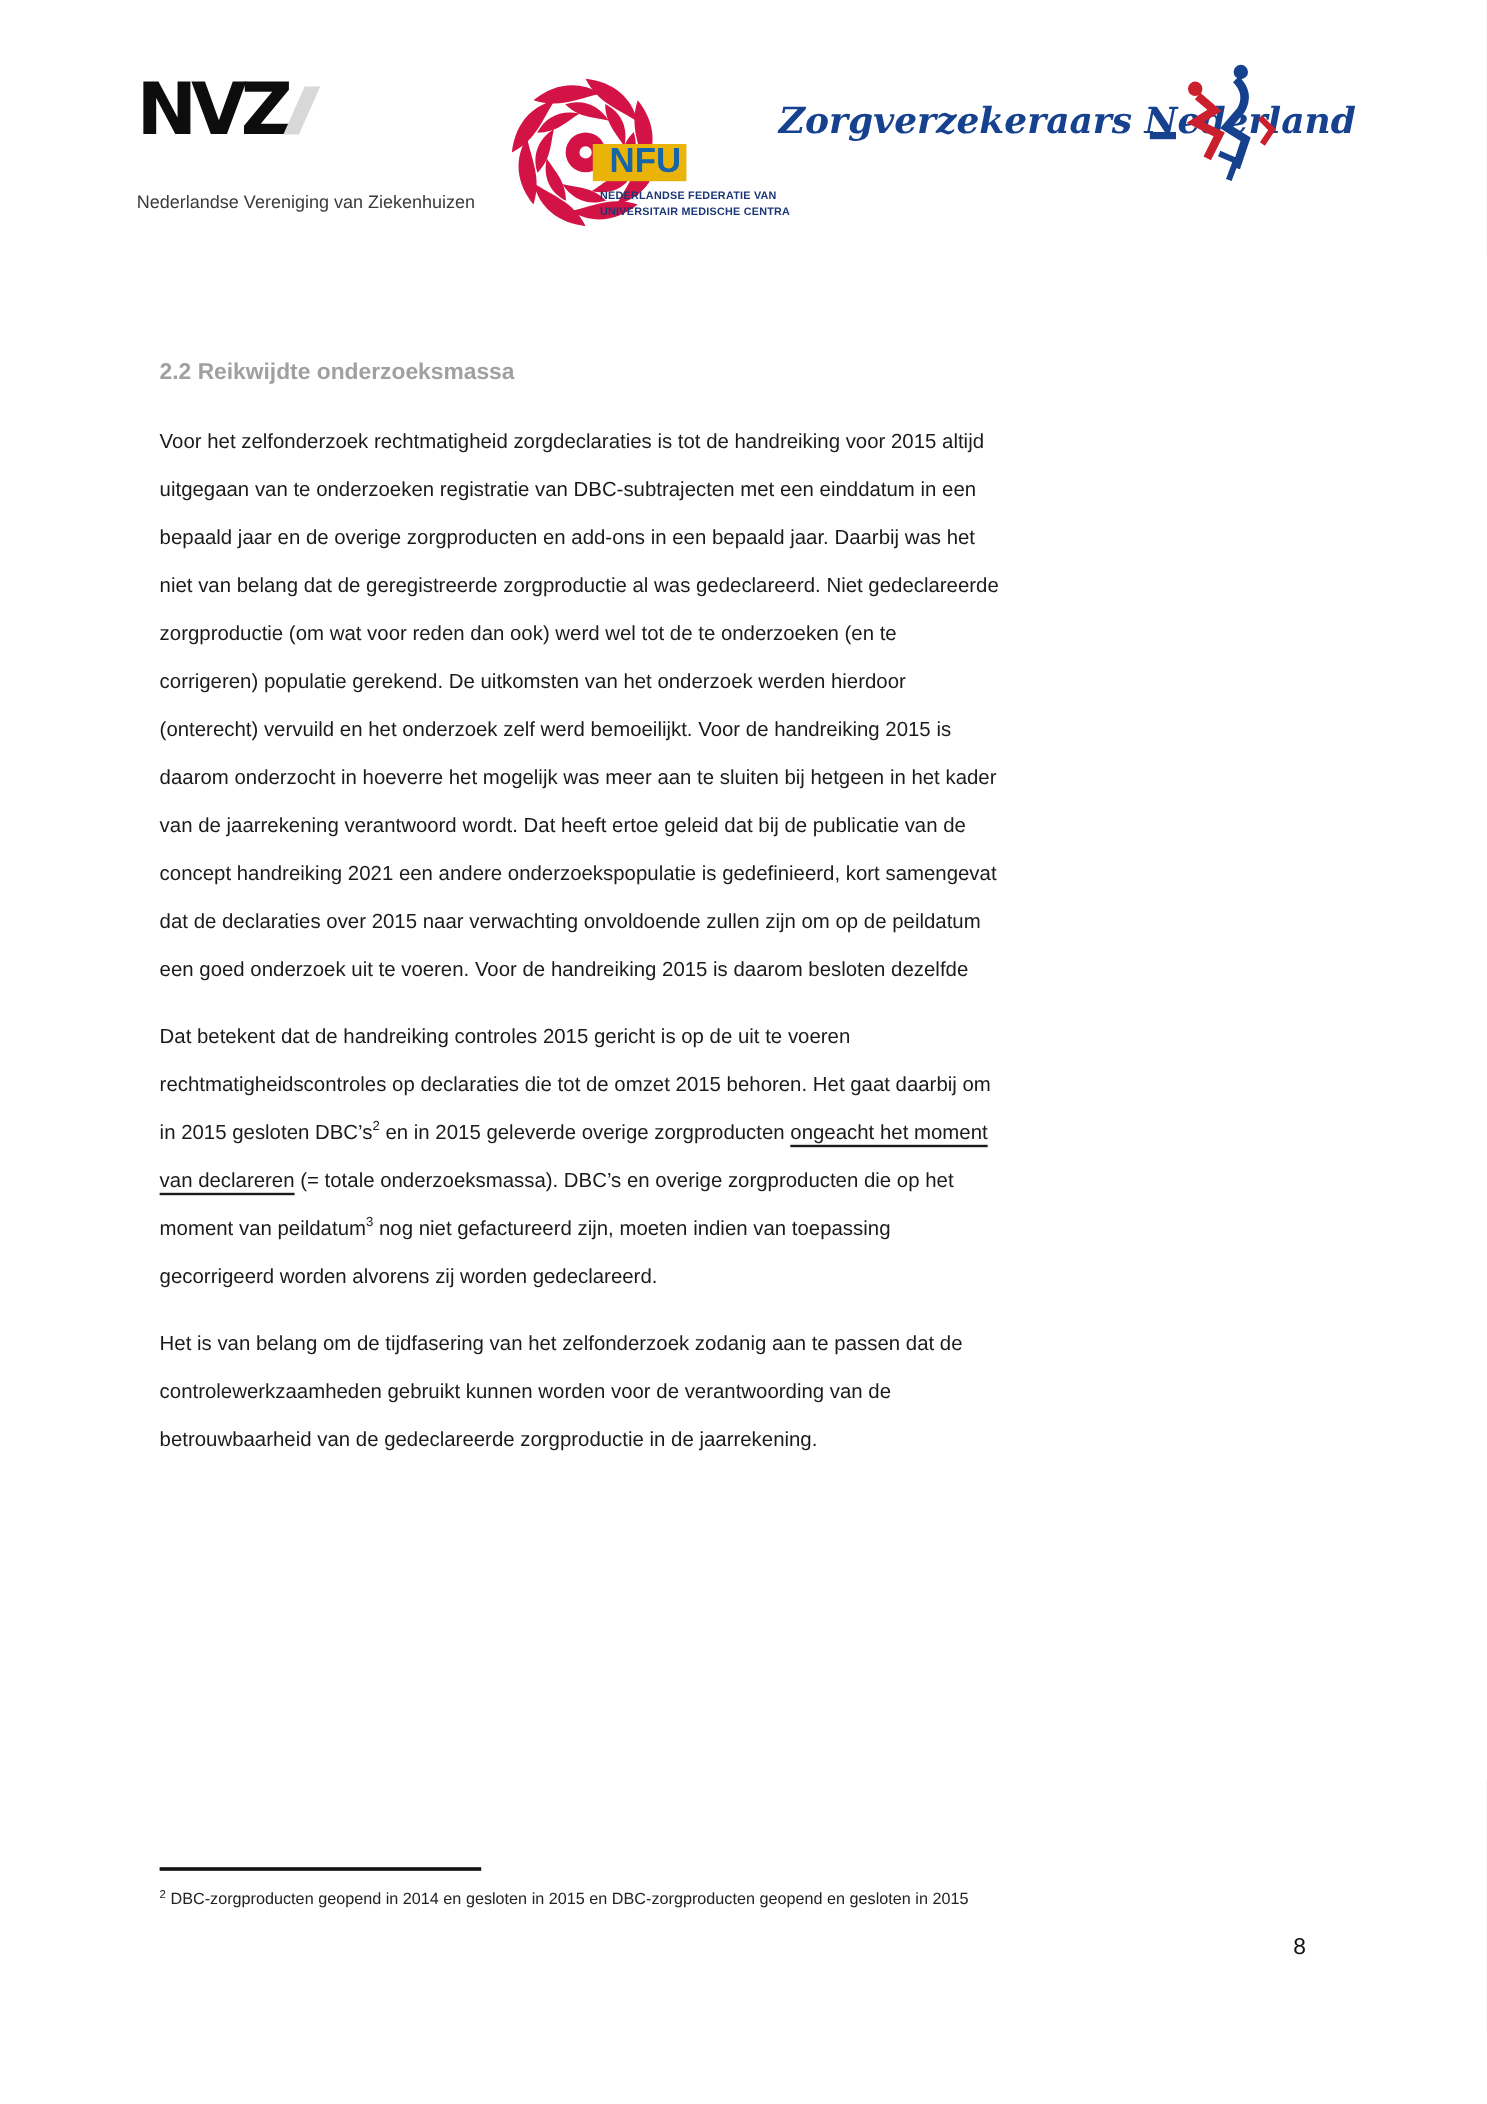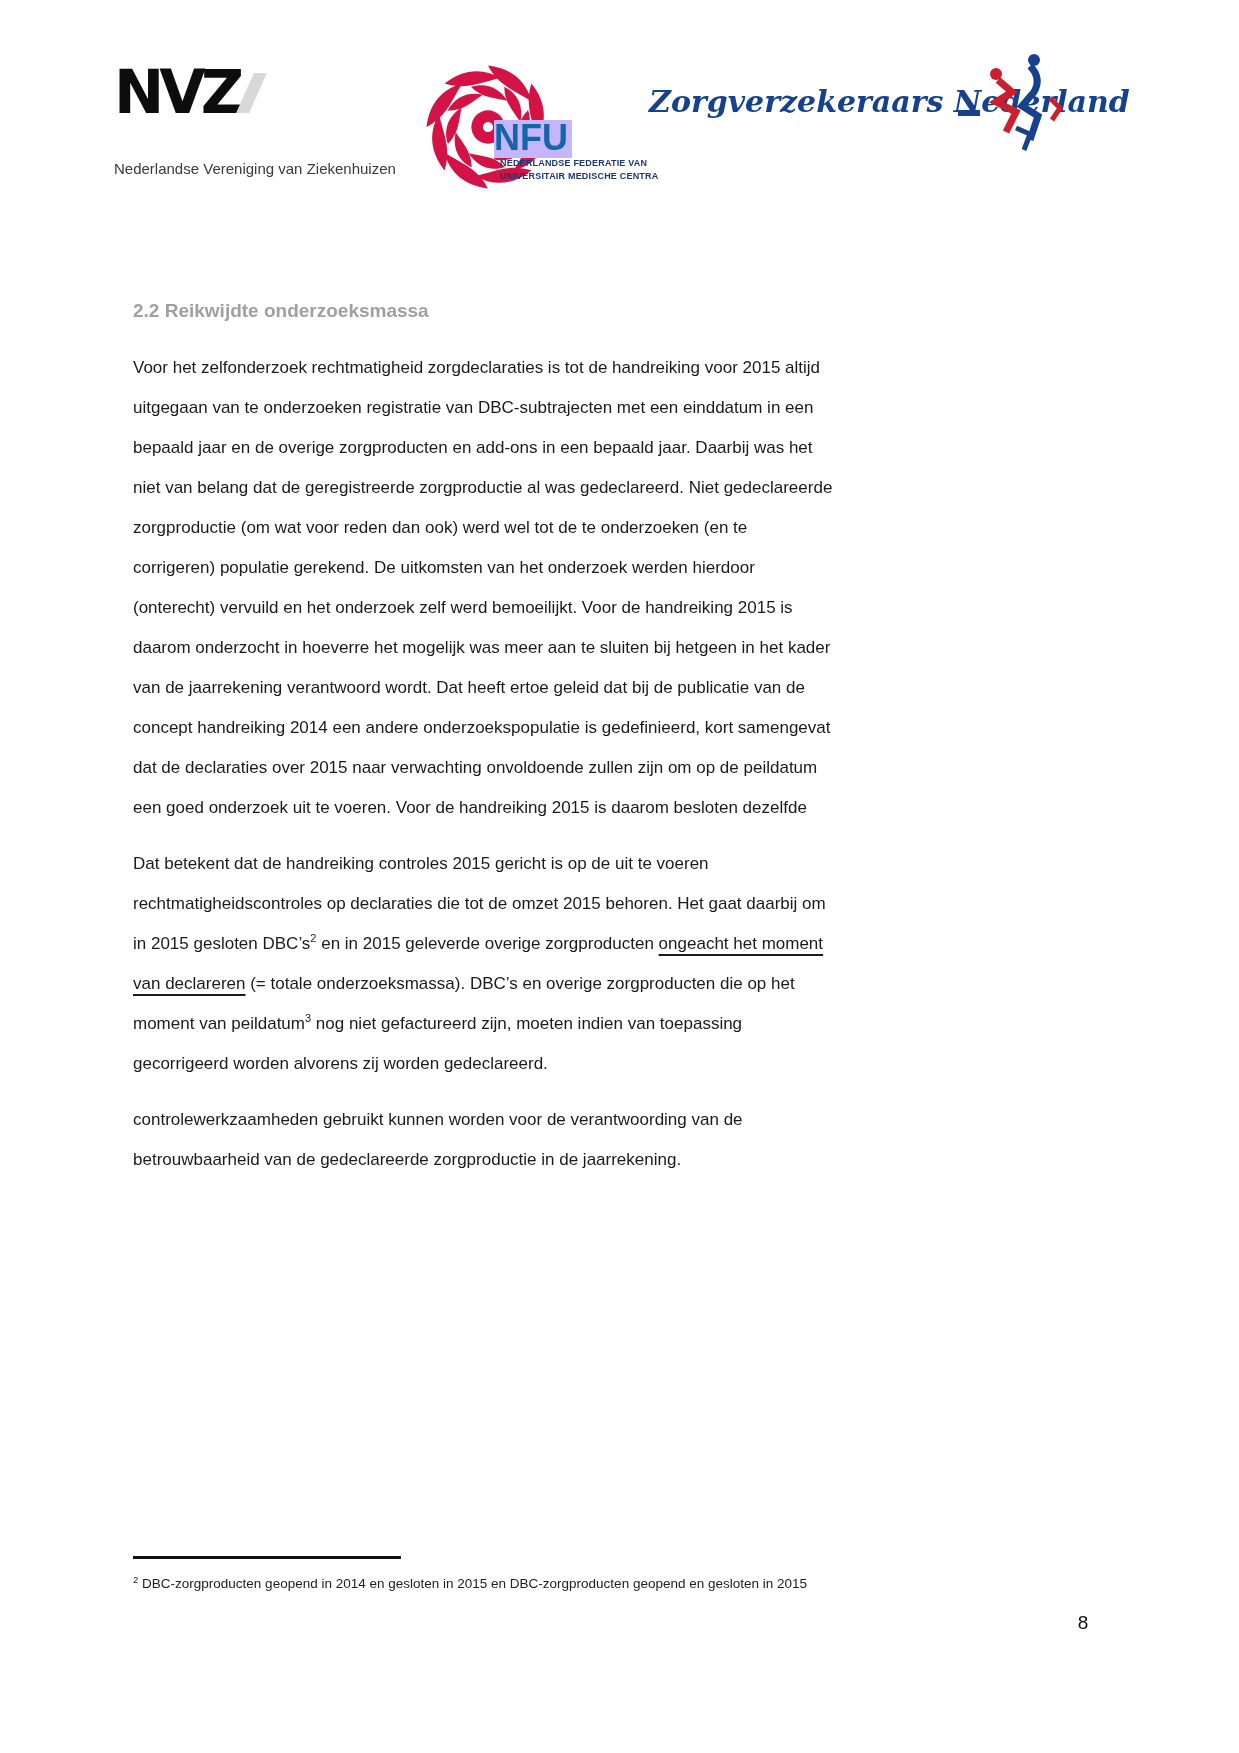--- a/index.html
+++ b/index.html
@@ -7,22 +7,22 @@
         font-family:"Liberation Sans",sans-serif;color:#1b1b1b;overflow:hidden;}
 
   
   .nvz-mark{position:absolute;left:114px;top:62px;font-family:"DejaVu Sans",sans-serif;
             font-weight:bold;font-size:60px;line-height:60px;letter-spacing:-5px;color:#0d0d0d;}
   .nvz-ghost{display:inline-block;width:13px;height:40px;background:#d8d8d8;
              transform:skewX(-24deg);margin-left:6px;}
   .nvz-sub{position:absolute;left:114px;top:160px;font-size:15px;color:#3a3a3a;}
 
   .nfu-svg{position:absolute;left:424px;top:63px;width:128px;height:128px;}
-  .nfu-abbr{position:absolute;left:494px;top:120px;font-size:36px;font-weight:bold;
-            color:var(--nfu_blue);background:#c4b5fd;padding:0 4px 2px 0;line-height:1;}
+  .nfu-abbr{position:absolute;left:494px;top:120px;font-size:29px;font-weight:bold;
+            color:var(--nfu_blue);background:#eab308;padding:0 4px 2px 14px;line-height:1;}
   .nfu-cap{position:absolute;left:500px;top:157px;font-size:9px;font-weight:bold;
            color:var(--nfu_caption_blue);line-height:13px;letter-spacing:.2px;}
 
   .zn-name{position:absolute;left:649px;top:84px;font-family:"DejaVu Serif",serif;
            font-style:italic;font-weight:bold;font-size:30px;color:var(--zn_blue);white-space:nowrap;}
   .zn-svg{position:absolute;left:958px;top:50px;}
 
   
   .content{position:absolute;left:133px;top:300px;width:860px;}
   h2.sec{font-size:19px;font-weight:bold;color:var(--heading_gray);margin:0 0 26px 0;
@@ -95,33 +95,34 @@
     <div class="para">
         <div class="text-line"><span>Voor het zelfonderzoek rechtmatigheid zorgdeclaraties is tot de handreiking voor 2015 altijd</span></div>
         <div class="text-line"><span>uitgegaan van te onderzoeken registratie van DBC-subtrajecten met een einddatum in een</span></div>
         <div class="text-line"><span>bepaald jaar en de overige zorgproducten en add-ons in een bepaald jaar. Daarbij was het</span></div>
         <div class="text-line"><span>niet van belang dat de geregistreerde zorgproductie al was gedeclareerd. Niet gedeclareerde</span></div>
         <div class="text-line"><span>zorgproductie (om wat voor reden dan ook) werd wel tot de te onderzoeken (en te</span></div>
         <div class="text-line"><span>corrigeren) populatie gerekend. De uitkomsten van het onderzoek werden hierdoor</span></div>
         <div class="text-line"><span>(onterecht) vervuild en het onderzoek zelf werd bemoeilijkt. Voor de handreiking 2015 is</span></div>
         <div class="text-line"><span>daarom onderzocht in hoeverre het mogelijk was meer aan te sluiten bij hetgeen in het kader</span></div>
         <div class="text-line"><span>van de jaarrekening verantwoord wordt. Dat heeft ertoe geleid dat bij de publicatie van de</span></div>
-        <div class="text-line"><span>concept handreiking 2014 een andere onderzoekspopulatie is gedefinieerd, kort samengevat</span></div>
+        <div class="text-line"><span>concept handreiking 2021 een andere onderzoekspopulatie is gedefinieerd, kort samengevat</span></div>
         <div class="text-line"><span>dat de declaraties over 2015 naar verwachting onvoldoende zullen zijn om op de peildatum</span></div>
         <div class="text-line"><span>een goed onderzoek uit te voeren. Voor de handreiking 2015 is daarom besloten dezelfde</span></div>
       </div>
     <div class="para">
         <div class="text-line"><span>Dat betekent dat de handreiking controles 2015 gericht is op de uit te voeren</span></div>
         <div class="text-line"><span>rechtmatigheidscontroles op declaraties die tot de omzet 2015 behoren. Het gaat daarbij om</span></div>
         <div class="text-line"><span>in 2015 gesloten DBC’s</span><sup>2</sup><span> en in 2015 geleverde overige zorgproducten </span><span class="u">ongeacht het moment</span></div>
         <div class="text-line"><span class="u">van declareren</span><span> (= totale onderzoeksmassa). DBC’s en overige zorgproducten die op het</span></div>
         <div class="text-line"><span>moment van peildatum</span><sup>3</sup><span> nog niet gefactureerd zijn, moeten indien van toepassing</span></div>
         <div class="text-line"><span>gecorrigeerd worden alvorens zij worden gedeclareerd.</span></div>
       </div>
     <div class="para">
+        <div class="text-line"><span>Het is van belang om de tijdfasering van het zelfonderzoek zodanig aan te passen dat de</span></div>
         <div class="text-line"><span>controlewerkzaamheden gebruikt kunnen worden voor de verantwoording van de</span></div>
         <div class="text-line"><span>betrouwbaarheid van de gedeclareerde zorgproductie in de jaarrekening.</span></div>
       </div>
   </div>
 
   <div class="footnotes">
     <div class="fn-rule"></div>
     <div class="fn"><sup>2</sup> <span>DBC-zorgproducten geopend in 2014 en gesloten in 2015 en DBC-zorgproducten geopend en gesloten in 2015</span></div>
   </div>
 

